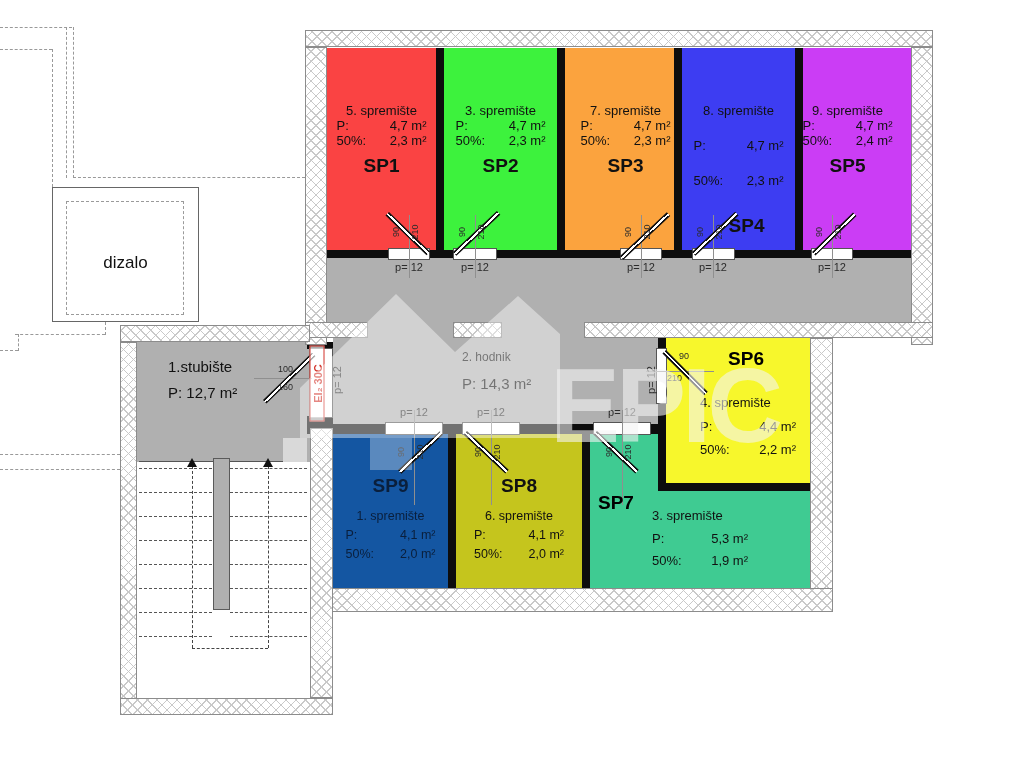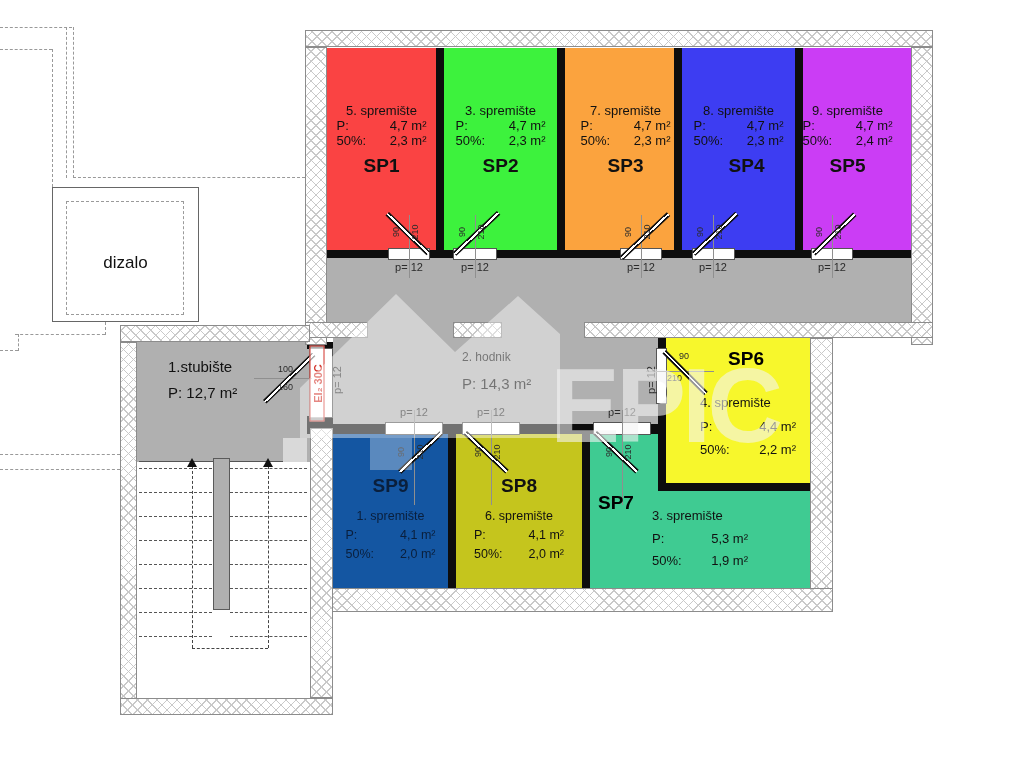--- a/index.html
+++ b/index.html
@@ -222,21 +222,21 @@
     <div class="rrow">
         <span>P:</span>
         <span>4,7 m²</span>
       </div>
     <div class="rrow">
         <span>50%:</span>
         <span>2,3 m²</span>
       </div>
     <div class="rcode" style="margin-top:7px;">SP3</div>
   </div>
-  <div class="a rtxt" style="left:682px;top:103px;width:113px;">
+  <div class="a rtxt" style="left:682px;top:103px;width:113px;gap:20px;">
     <div class="rname">8. spremište</div>
     <div class="rrow">
         <span>P:</span>
         <span>4,7 m²</span>
       </div>
     <div class="rrow">
         <span>50%:</span>
         <span>2,3 m²</span>
       </div>
     <div class="rcode" style="margin-top:7px;margin-left:16px;">SP4</div>

